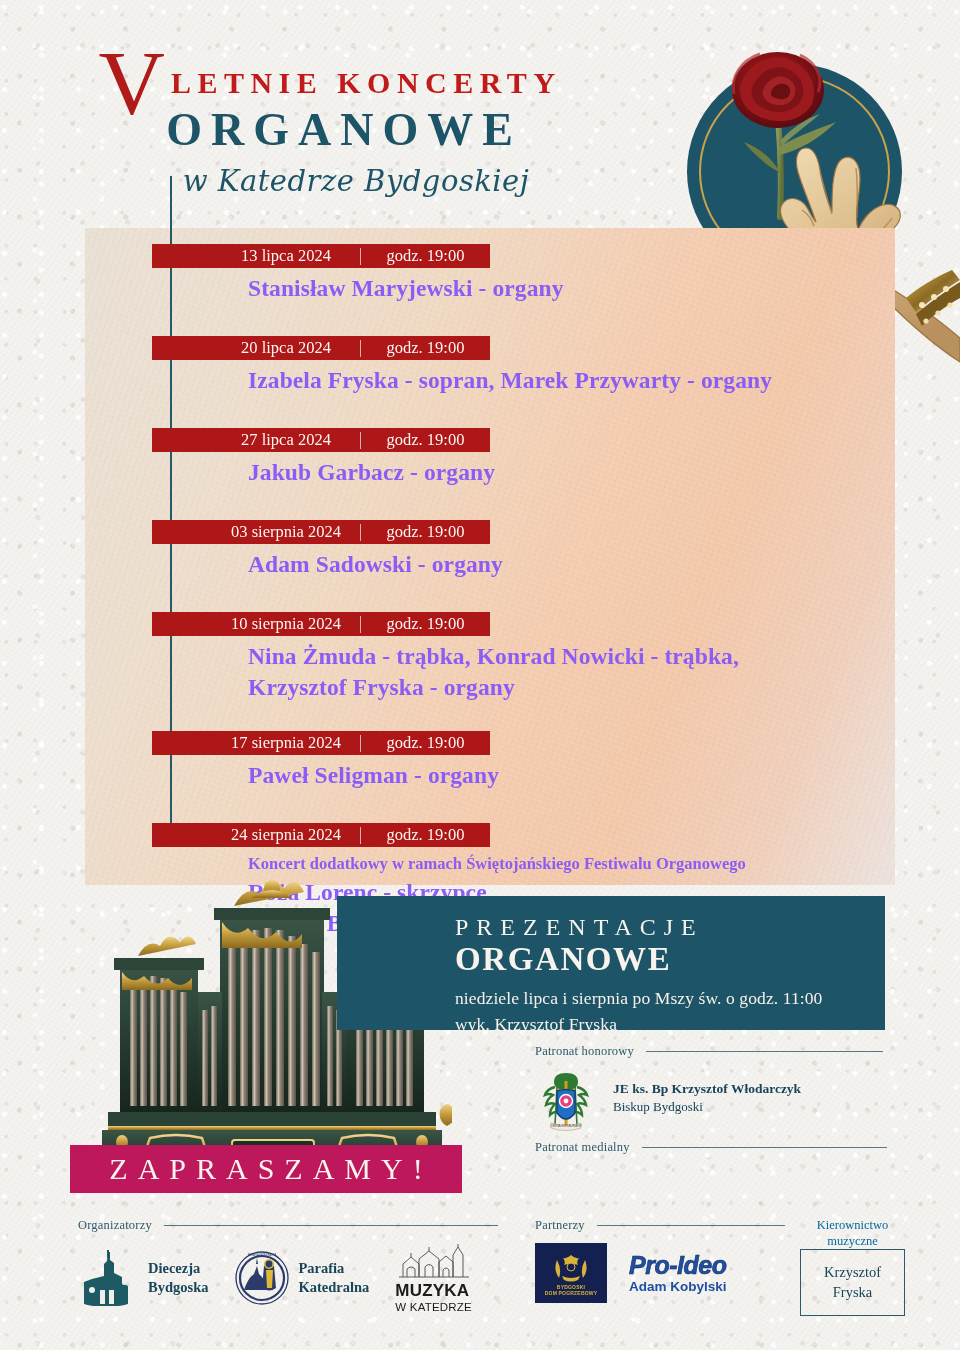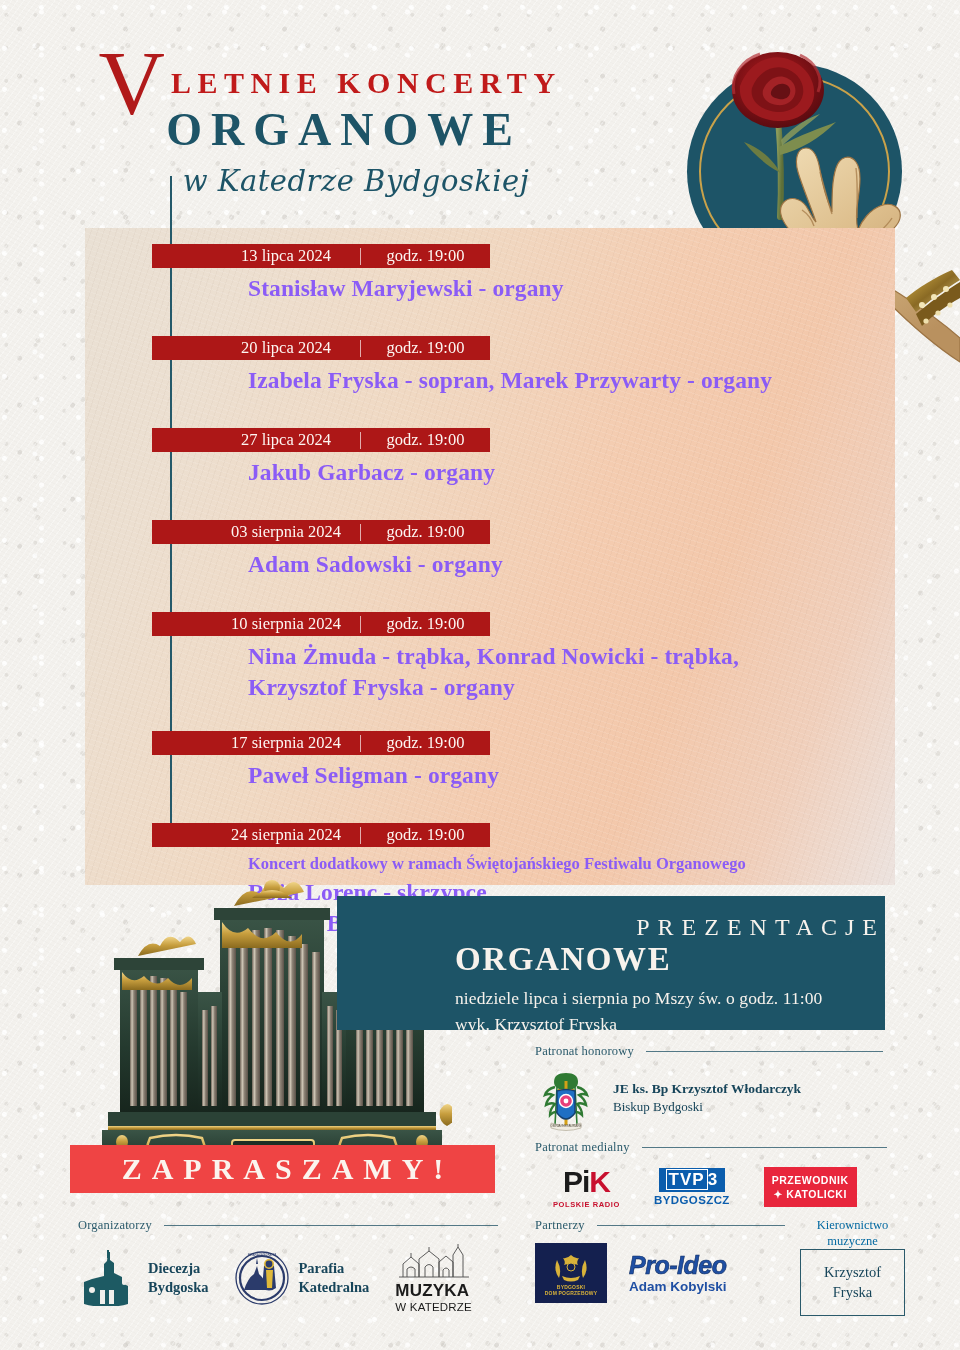--- a/index.html
+++ b/index.html
@@ -189,49 +189,48 @@
     left: 337px; top: 896px;
     width: 548px; height: 134px;
     background: #1d5467;
     padding: 18px 0 0 118px;
     color: #f7f2ec;
   }
   .present .p1 {
     font-size: 24px;
     letter-spacing: 8px;
     line-height: 1.1;
-    text-align: right;
   }
   .present .p2 {
     font-size: 33px;
     font-weight: bold;
     letter-spacing: 1.6px;
     line-height: 1.15;
     margin-top: 1px;
   }
   .present .p3 {
     font-size: 17.5px;
     line-height: 1.45;
     margin-top: 7px;
     letter-spacing: .1px;
   }
 
   
   .zapraszamy {
     position: absolute;
     left: 70px; top: 1145px;
-    width: 425px; height: 48px;
-    background: #ef4444;
+    width: 392px; height: 48px;
+    background: #be185d;
     color: #fbf4ee;
     display: flex;
     align-items: center;
     justify-content: center;
     font-size: 30px;
     letter-spacing: 10px;
-    font-weight: bold;
+    font-weight: normal;
     text-indent: 10px;
   }
 
   
   .sect-label {
     color: #2a5a6b;
     font-size: 12.5px;
     letter-spacing: .2px;
     white-space: nowrap;
   }
@@ -621,34 +620,20 @@
       <div class="h2">Biskup Bydgoski</div>
     </div>
   </div>
 </div>
 
 <div class="media">
   <div class="sect-head">
     <span class="sect-label">Patronat medialny</span>
     <span class="sect-rule"></span>
   </div>
-  <div class="media-body">
-    <div class="pik">
-      <div class="pik-main">Pi<span class="k">K</span></div>
-      <div class="pik-sub">POLSKIE RADIO</div>
-    </div>
-    <div class="tvp">
-      <div class="tvp-top"><span class="boxed">TVP</span>3</div>
-      <div class="tvp-sub">BYDGOSZCZ</div>
-    </div>
-    <div class="przewodnik">
-      <div>PRZEWODNIK</div>
-      <div>✦ <span>KATOLICKI</span></div>
-    </div>
-  </div>
 </div>
 
 <div class="organizers">
   <div class="sect-head">
     <span class="sect-label">Organizatorzy</span>
     <span class="sect-rule"></span>
   </div>
   <div class="org-body">
     <div class="org-item">
       <svg width="58" height="56" viewBox="0 0 58 56">

